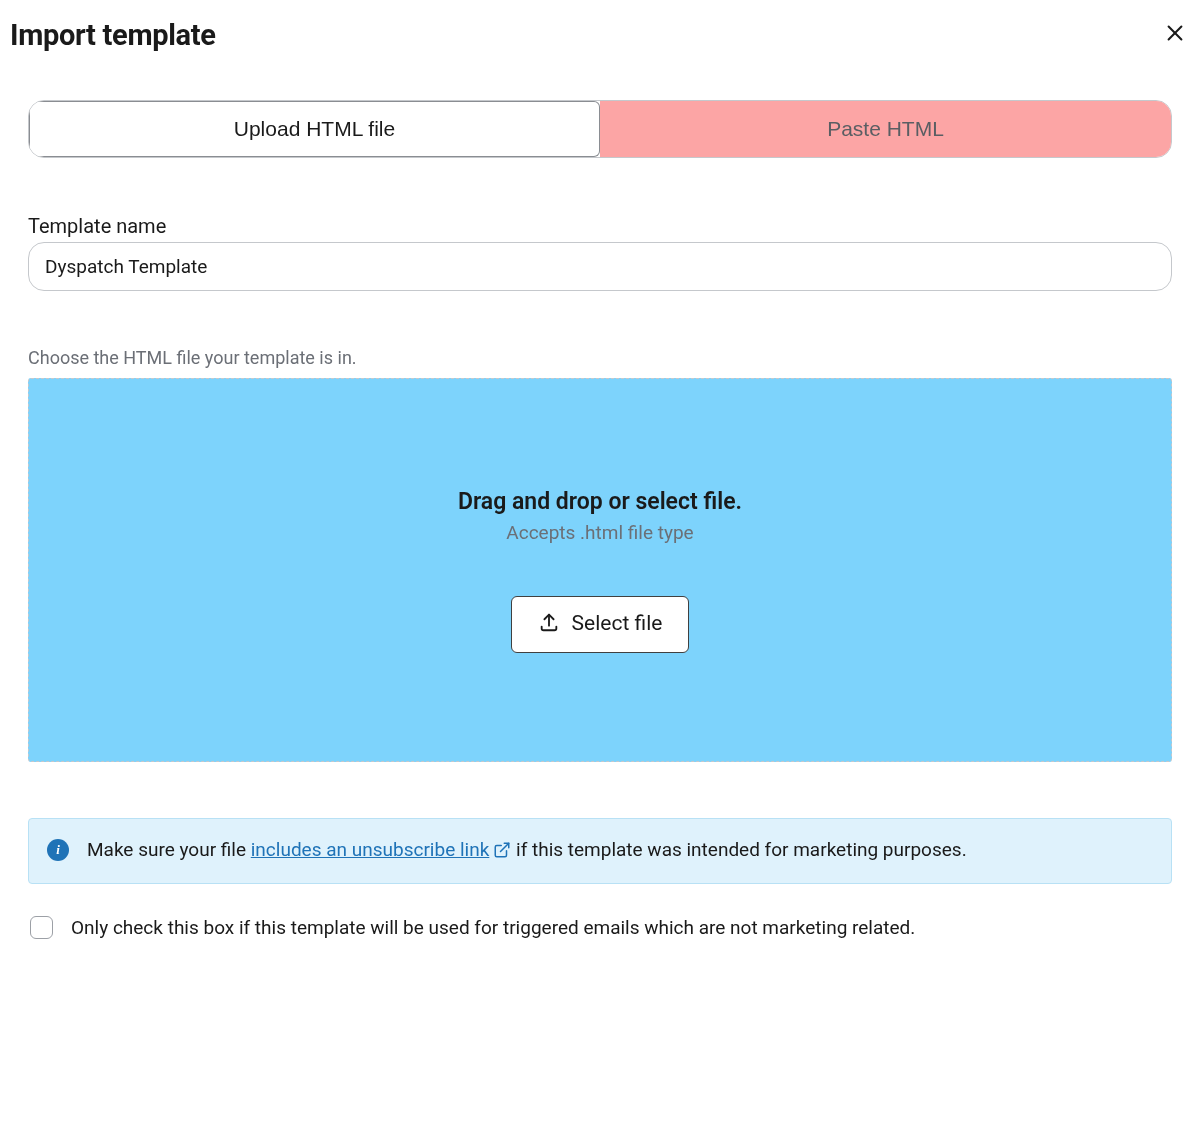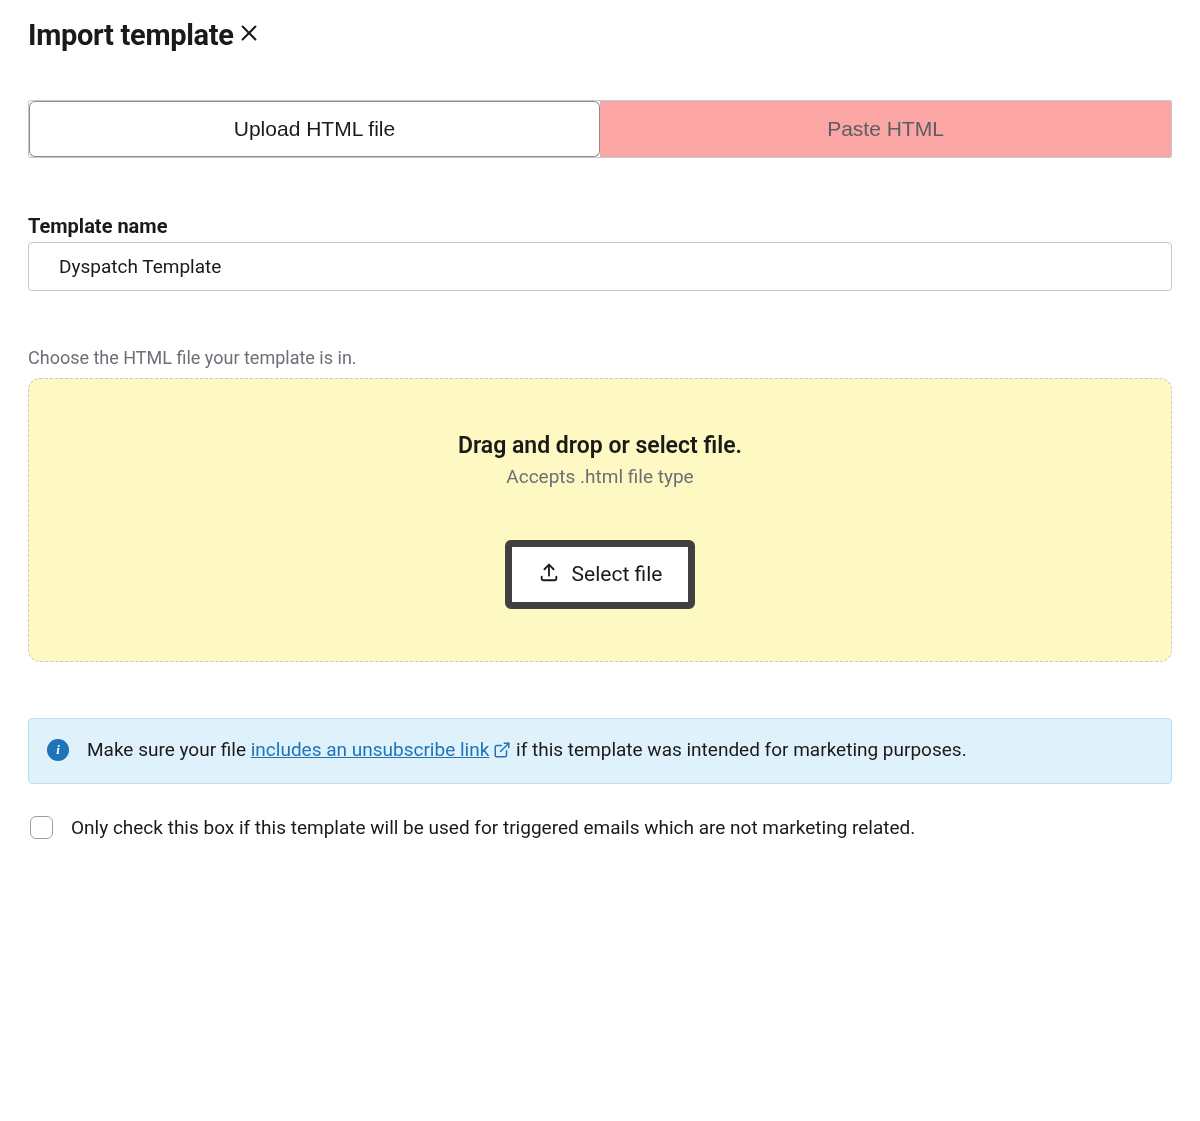--- a/index.html
+++ b/index.html
@@ -15,22 +15,23 @@
       height: 1121px;
       overflow: hidden;
     }
     .modal {
       width: 100%;
       height: 100%;
       position: relative;
     }
     .header {
       display: flex;
+      justify-content: space-between;
       align-items: flex-start;
-      padding: 18px 10px 0 28px;
+      padding: 18px 10px 0 10px;
     }
     .title {
       font-size: 29px;
       font-weight: 700;
       color: #1a1a1a;
       letter-spacing: -0.3px;
     }
     .close-btn {
       background: none;
       border: none;
@@ -43,21 +44,21 @@
     .close-btn svg {
       width: 22px;
       height: 22px;
     }
     .content {
       padding: 48px 28px 0 28px;
     }
     .tabs {
       display: flex;
       border: 1px solid #c5c8cc;
-      border-radius: 2px;
+      border-radius: 16px;
       overflow: hidden;
       margin-bottom: 56px;
     }
     .tab {
       flex: 1;
       padding: 16px 0;
       text-align: center;
       font-size: 21px;
       font-weight: 400;
       border: none;
@@ -72,63 +73,62 @@
       box-shadow: inset 0 0 0 1px #8a8d92;
       border-radius: 6px;
     }
     .field-group {
       margin-bottom: 56px;
     }
     .field-label {
       font-size: 20px;
       color: #1a1a1a;
       margin-bottom: 4px;
-      font-weight: 700;
+      font-weight: 400;
     }
     .field-hint {
       font-size: 18px;
       color: #6b6f76;
       margin-bottom: 10px;
     }
     .text-input {
       width: 100%;
-      padding: 12px 30px;
+      padding: 12px 16px;
       font-size: 19px;
       border: 1px solid #c5c8cc;
-      border-radius: 4px;
+      border-radius: 16px;
       font-family: inherit;
       color: #1a1a1a;
     }
     .dropzone {
-      background: #fef9c3;
+      background: #7dd3fc;
       border: 1px dashed #c5c8cc;
-      border-radius: 12px;
-      height: 284px;
+      border-radius: 3px;
+      height: 384px;
       display: flex;
       flex-direction: column;
       align-items: center;
       justify-content: center;
     }
     .drop-heading {
       font-size: 23px;
       font-weight: 600;
       color: #1a1a1a;
       margin-bottom: 6px;
     }
     .drop-subtext {
       font-size: 19px;
       color: #6b6f76;
       margin-bottom: 52px;
     }
     .select-file-btn {
       display: inline-flex;
-      align-items: center;
       gap: 12px;
       background: #fff;
-      border: 7px solid #404040;
+      border: 1px solid #404040;
       border-radius: 6px;
       padding: 14px 26px;
       font-size: 21px;
       color: #1a1a1a;
       cursor: pointer;
       font-family: inherit;
     }
     .select-file-btn svg {
       width: 22px;
       height: 22px;

